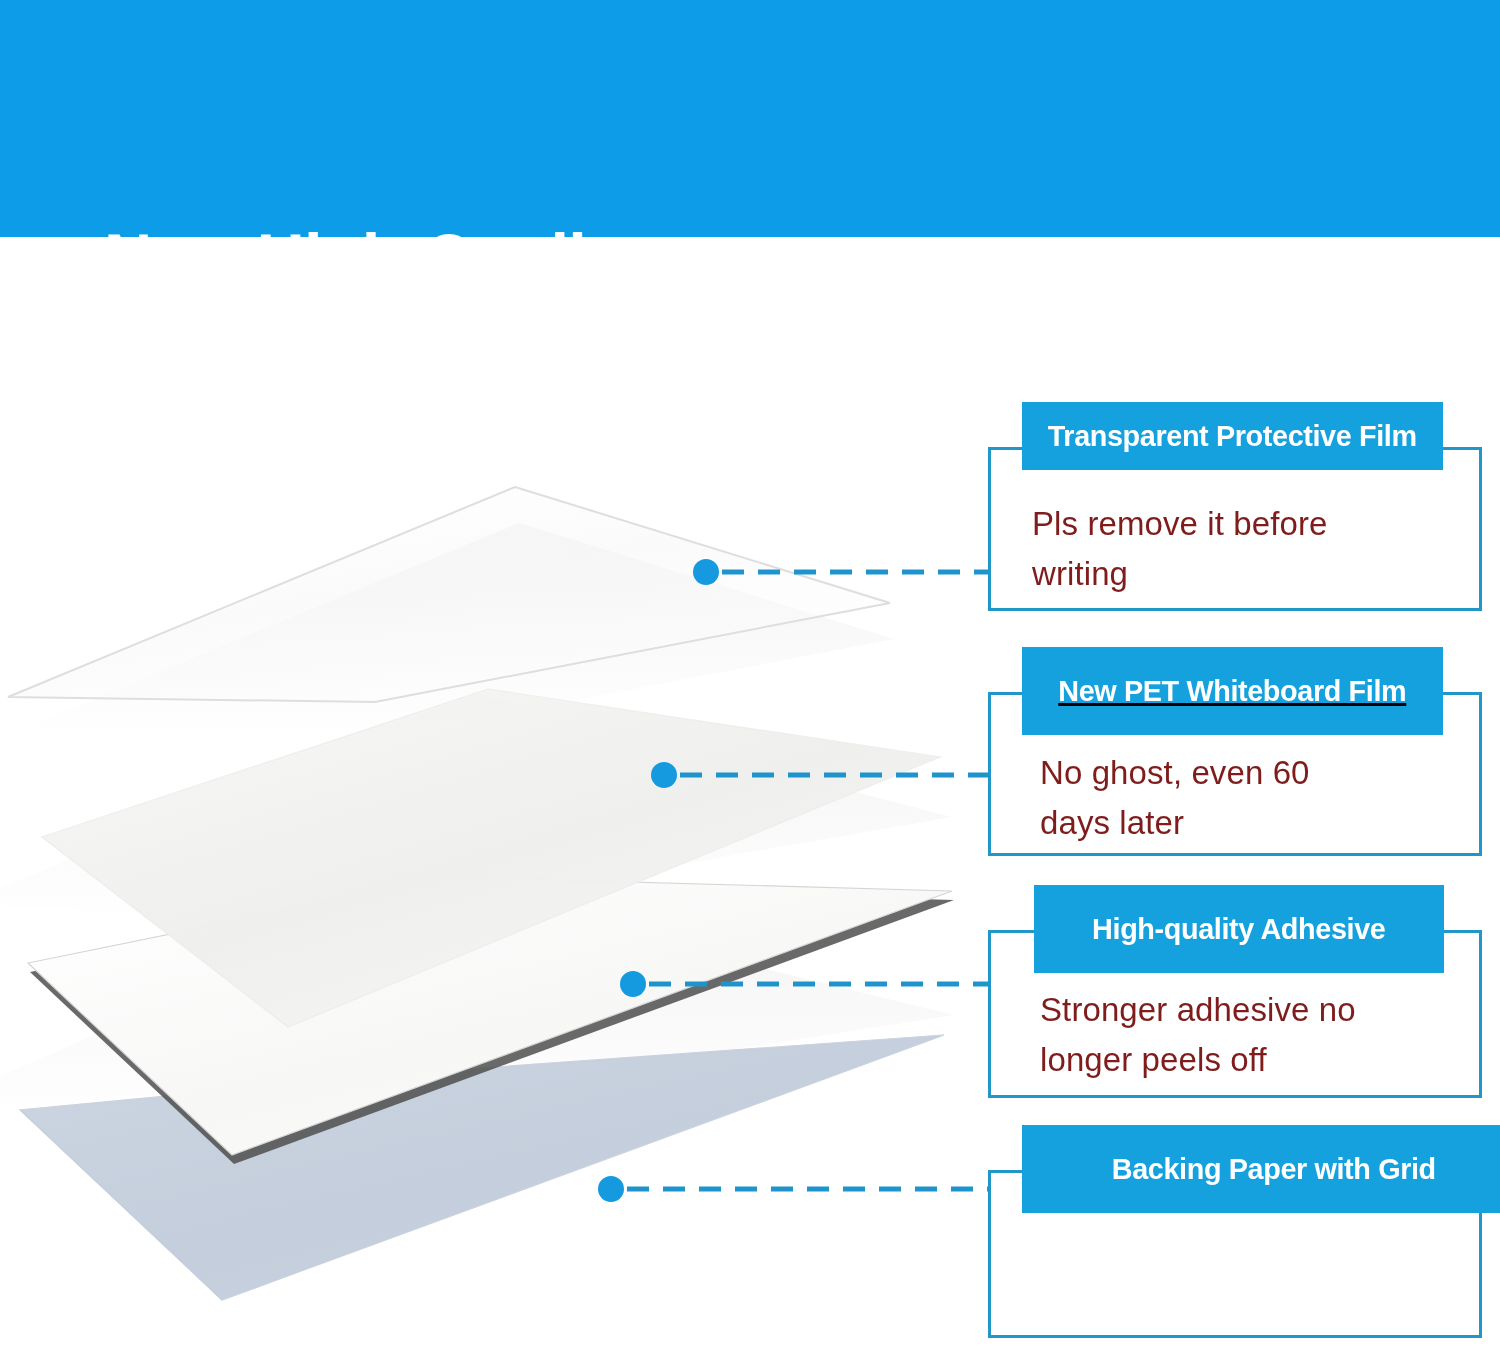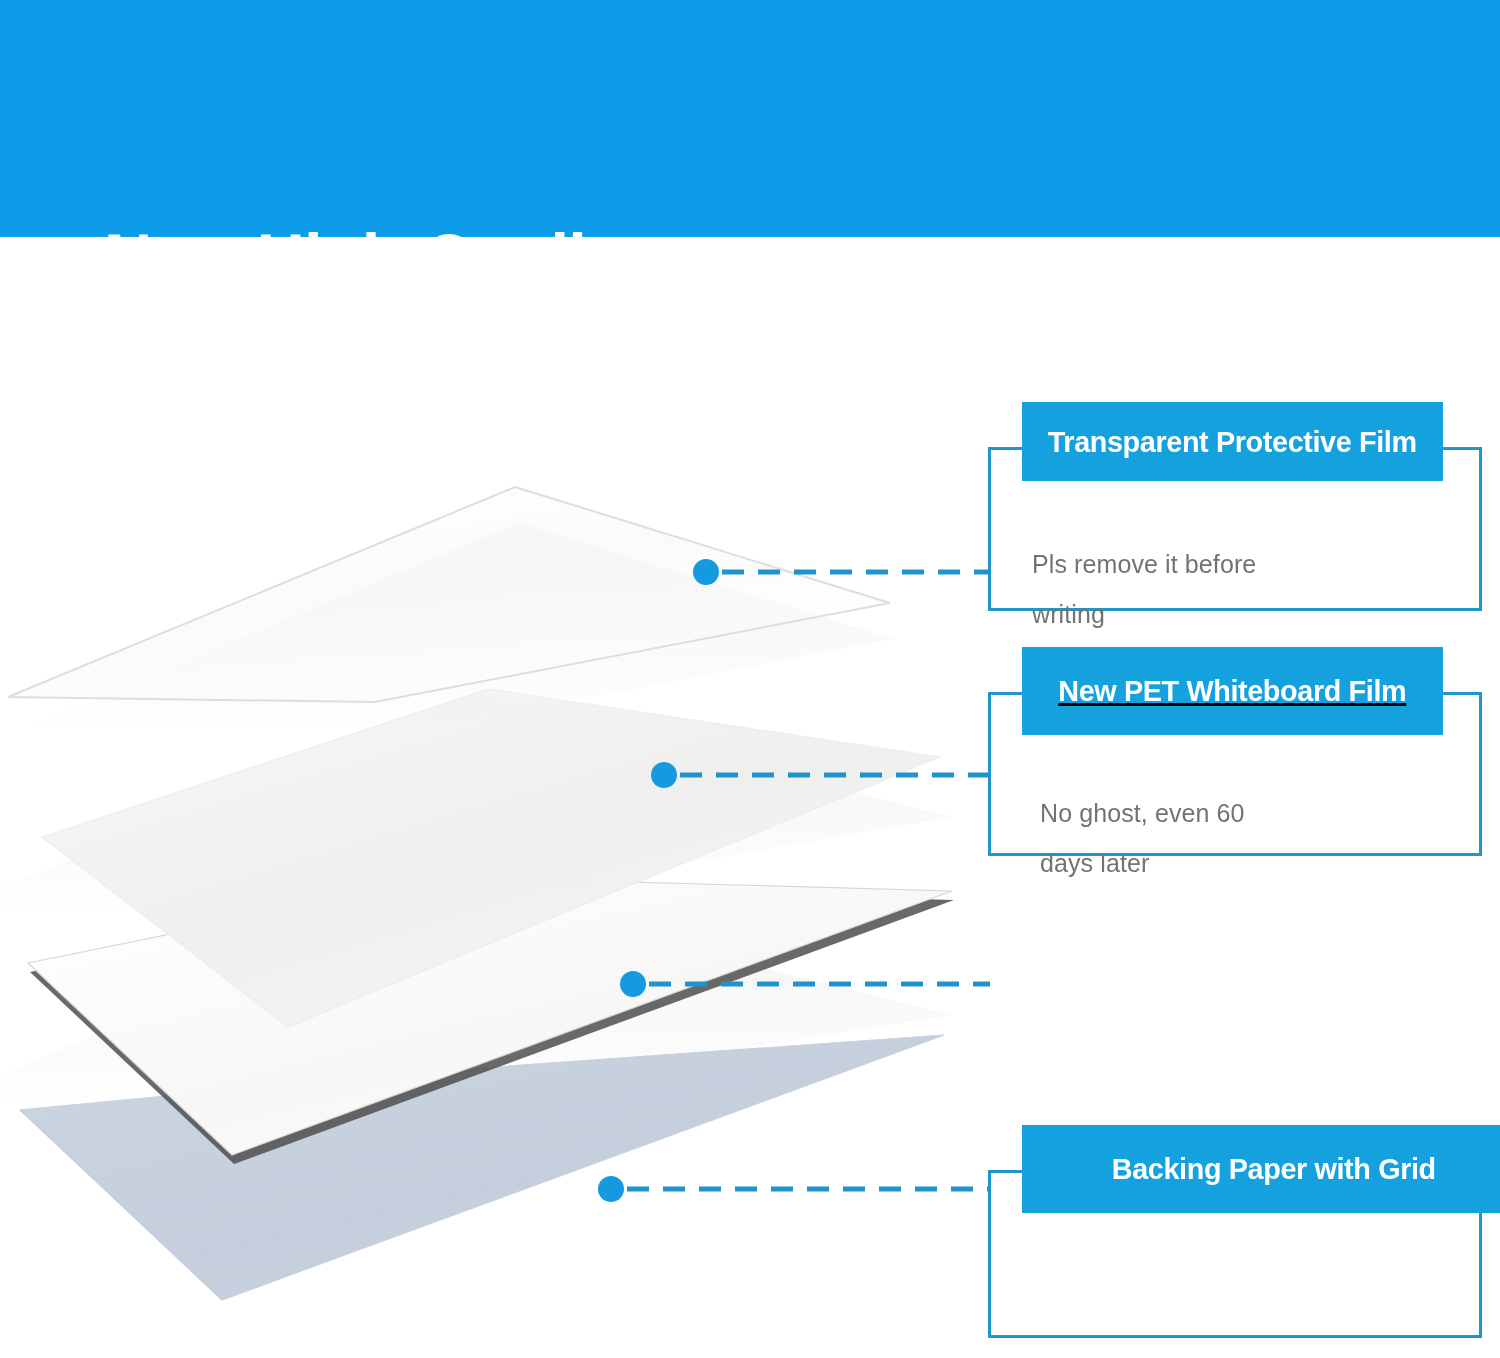--- a/index.html
+++ b/index.html
@@ -59,28 +59,27 @@
     font-family:"Liberation Sans", sans-serif;
     font-weight:bold;
     font-size:30px;
     line-height:30px;
     letter-spacing:-0.4px;
     white-space:nowrap;
     transform:scaleX(0.96);
   }
   .callout-body{
     position:absolute;
-    color:#737373;
+    color:#7f1d1d;
     font-family:"Liberation Sans", sans-serif;
     font-weight:400;
-    font-size:25px;
+    font-size:33px;
     line-height:50px;
     letter-spacing:0.1px;
     white-space:pre-line;
-    margin-top:40px;
   }
 </style>
 </head>
 <body>
 
 <div id="stage">
 
   <div class="banner">
     <div class="banner-text">
       <span class="banner-line">New High-Quality</span>
@@ -165,36 +164,44 @@
 
       <g>
         <line x1="627" y1="1189" x2="990" y2="1189" stroke="#1f93cc" stroke-width="5" stroke-dasharray="22 14" stroke-linecap="butt"></line>
         <circle cx="611" cy="1189" r="13" fill="#159ae0"></circle>
       </g>
     </svg>
   </div>
 
   <div class="callout" style="left:988px;top:447px;width:494px;height:164px;">
     <div class="callout-box" style="width:494px;height:164px;"></div>
-    <div class="callout-chip" style="left:34px;top:-45px;width:421px;height:79px;">
+    <div class="callout-chip" style="left:34px;top:-45px;width:421px;height:68px;">
       <span class="chip-label">Transparent Protective Film</span>
     </div>
     <div class="callout-body" style="left:44px;top:52px;width:430px;">Pls remove it before
 writing</div>
   </div>
 
   <div class="callout" style="left:988px;top:692px;width:494px;height:164px;">
     <div class="callout-box" style="width:494px;height:164px;"></div>
     <div class="callout-chip" style="left:34px;top:-45px;width:421px;height:88px;text-decoration:underline;">
       <span class="chip-label">New PET Whiteboard Film</span>
     </div>
     <div class="callout-body" style="left:52px;top:56px;width:430px;">No ghost, even 60
 days later</div>
   </div>
 
+  <div class="callout" style="left:988px;top:930px;width:494px;height:168px;">
+    <div class="callout-box" style="width:494px;height:168px;"></div>
+    <div class="callout-chip" style="left:46px;top:-45px;width:410px;height:88px;">
+      <span class="chip-label">High-quality Adhesive</span>
+    </div>
+    <div class="callout-body" style="left:52px;top:55px;width:430px;">Stronger adhesive no
+longer peels off</div>
+  </div>
 
   <div class="callout" style="left:988px;top:1170px;width:494px;height:168px;">
     <div class="callout-box" style="width:494px;height:168px;"></div>
     <div class="callout-chip" style="left:34px;top:-45px;width:503px;height:88px;">
       <span class="chip-label">Backing Paper with Grid</span>
     </div>
   </div>
 
 </div>
 

